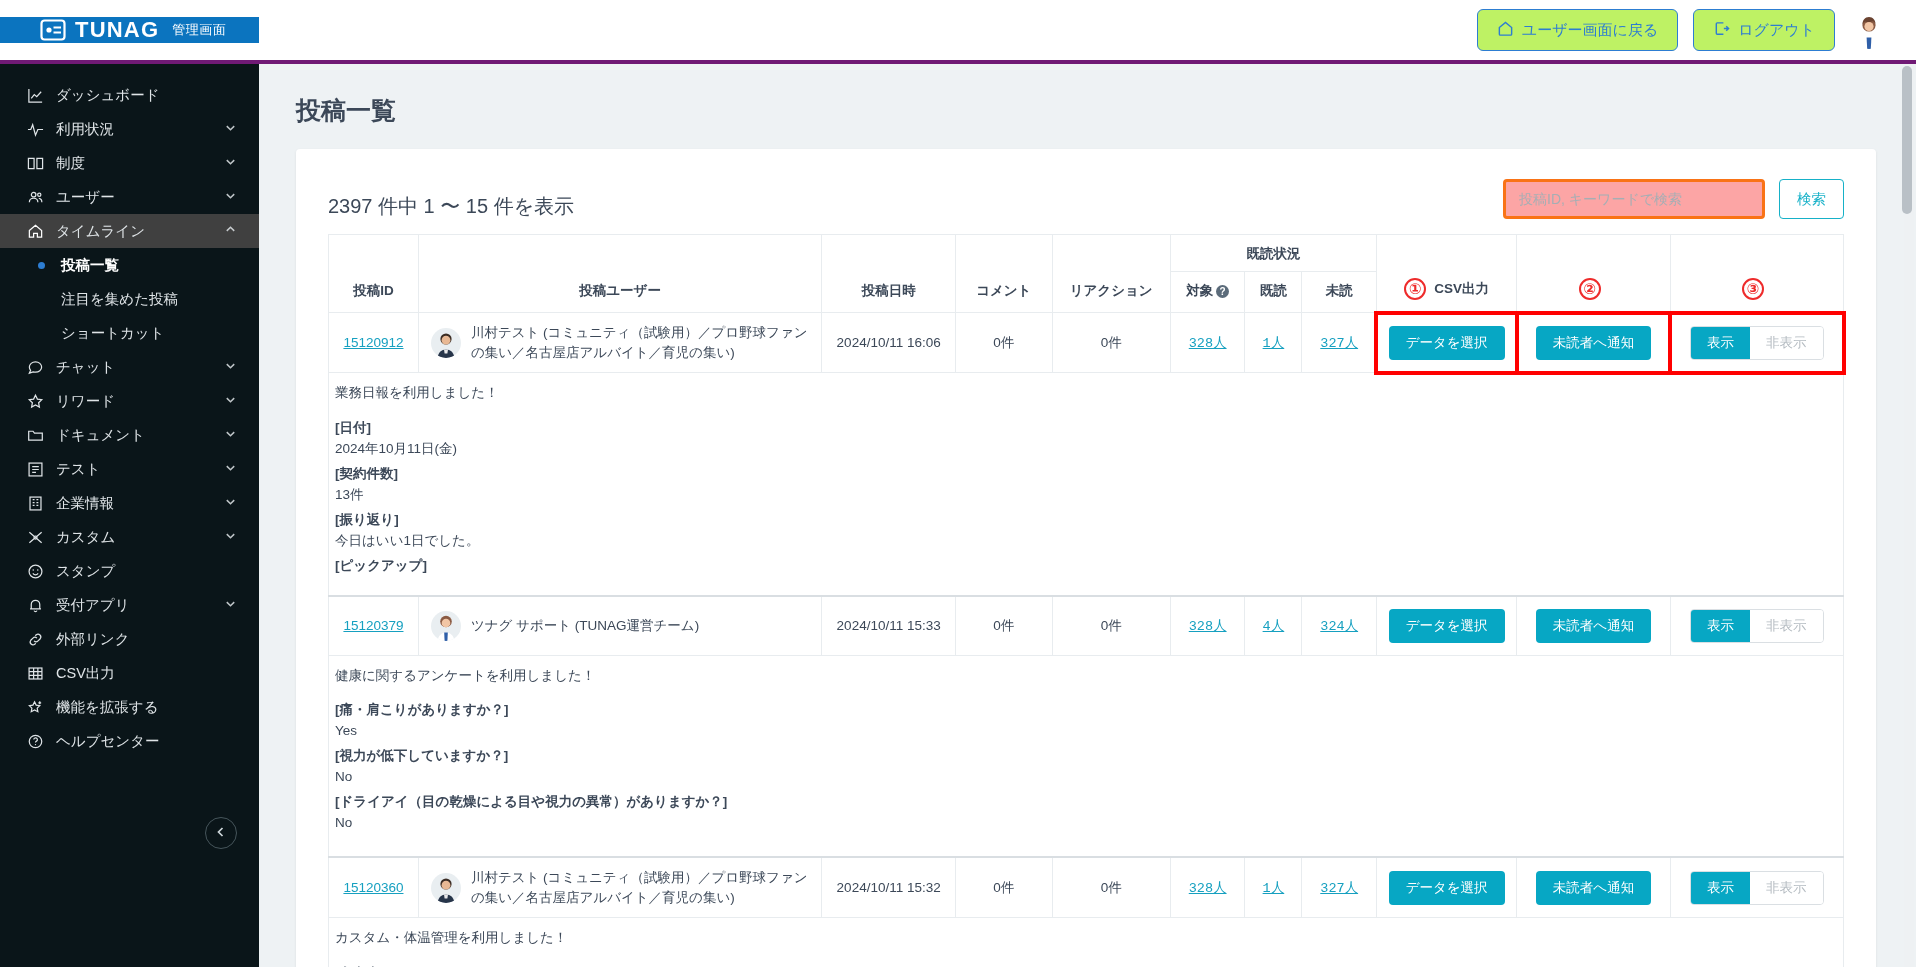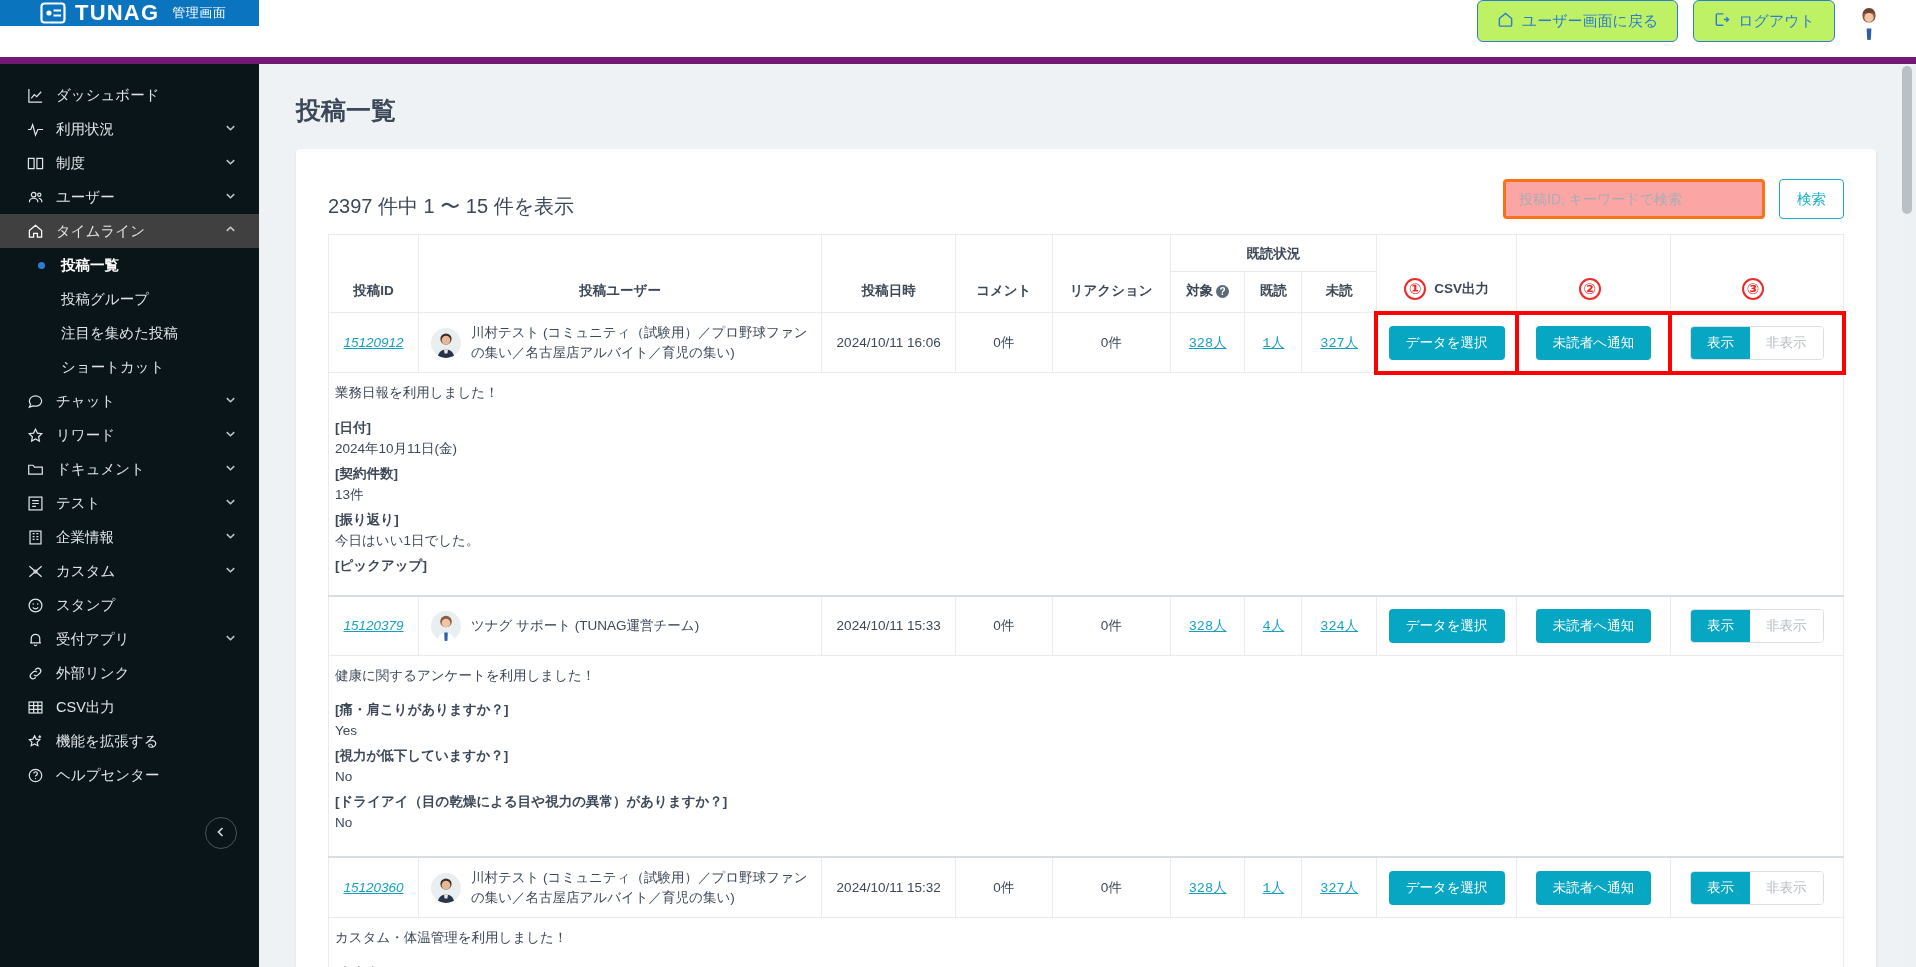--- a/index.html
+++ b/index.html
@@ -10,23 +10,23 @@
     overflow: hidden;
     font-family: "Liberation Sans", "DejaVu Sans", sans-serif;
     background: #eef2f4;
     color: #3c4858;
   }
   body { display: flex; flex-direction: column; }
 
   
   .topbar {
     height: 64px; flex: 0 0 64px;
-    display: flex; align-items: flex-start;
+    display: flex; align-items: center;
     background: #ffffff;
-    border-bottom: 7px solid #701a75;
+    border-bottom: 4px solid #701a75;
     position: relative; z-index: 20;
   }
   .brand {
     width: 259px; flex: 0 0 259px;
     background: #0b74bf;
     display: flex; align-items: center;
     padding-left: 40px; gap: 9px;
     color: #fff;
   }
   .brand-logo { width: 26px; height: 26px; flex: 0 0 26px; }
@@ -151,21 +151,21 @@
   td.user-cell { text-align: left; padding: 10px 12px; }
   .user-inner { display: flex; align-items: center; gap: 10px; }
   .uavatar {
     width: 30px; height: 30px; border-radius: 50%;
     flex: 0 0 30px; overflow: hidden;
     display: flex; align-items: flex-end; justify-content: center;
     background: #e9eef1;
   }
   .uname { font-size: 13.5px; line-height: 1.45; color: #3c4858; }
   a.idlink {
-    color: #16a0c0; text-decoration: underline; font-size: 13.5px; cursor: pointer; font-style: italic;
+    color: #16a0c0; text-decoration: underline; font-size: 13.5px; cursor: pointer;
   }
   a.cntlink { color: #16a0c0; text-decoration: underline; cursor: pointer; font-family: Liberation Mono, monospace; }
   .btn-teal {
     display: inline-block; background: #07a7c4; color: #fff;
     border: none; border-radius: 4px;
     padding: 8px 17px; font-size: 13.5px; cursor: pointer;
     font-family: inherit; white-space: nowrap;
   }
   .toggle-group { display: inline-flex; border: 1px solid #dadfe3; border-radius: 4px; overflow: hidden;}
   .toggle-group .tg {
@@ -327,24 +327,20 @@
       <span class="chev">
         <svg width="13" height="13" viewBox="0 0 14 14" fill="none" stroke="#dfe4e7" stroke-width="1.6">
             <path d="M3 8.5L7 4.5l4 4"></path>
           </svg>
       </span>
     </div>
 
     <div class="sub-item current">
       <span class="dot"></span>
       <span class="s-lbl">投稿一覧</span>
-    </div>
-    <div class="sub-item">
-      <span class="dot hidden"></span>
-      <span class="s-lbl">投稿グループ</span>
     </div>
     <div class="sub-item">
       <span class="dot hidden"></span>
       <span class="s-lbl">注目を集めた投稿</span>
     </div>
     <div class="sub-item">
       <span class="dot hidden"></span>
       <span class="s-lbl">ショートカット</span>
     </div>
 

